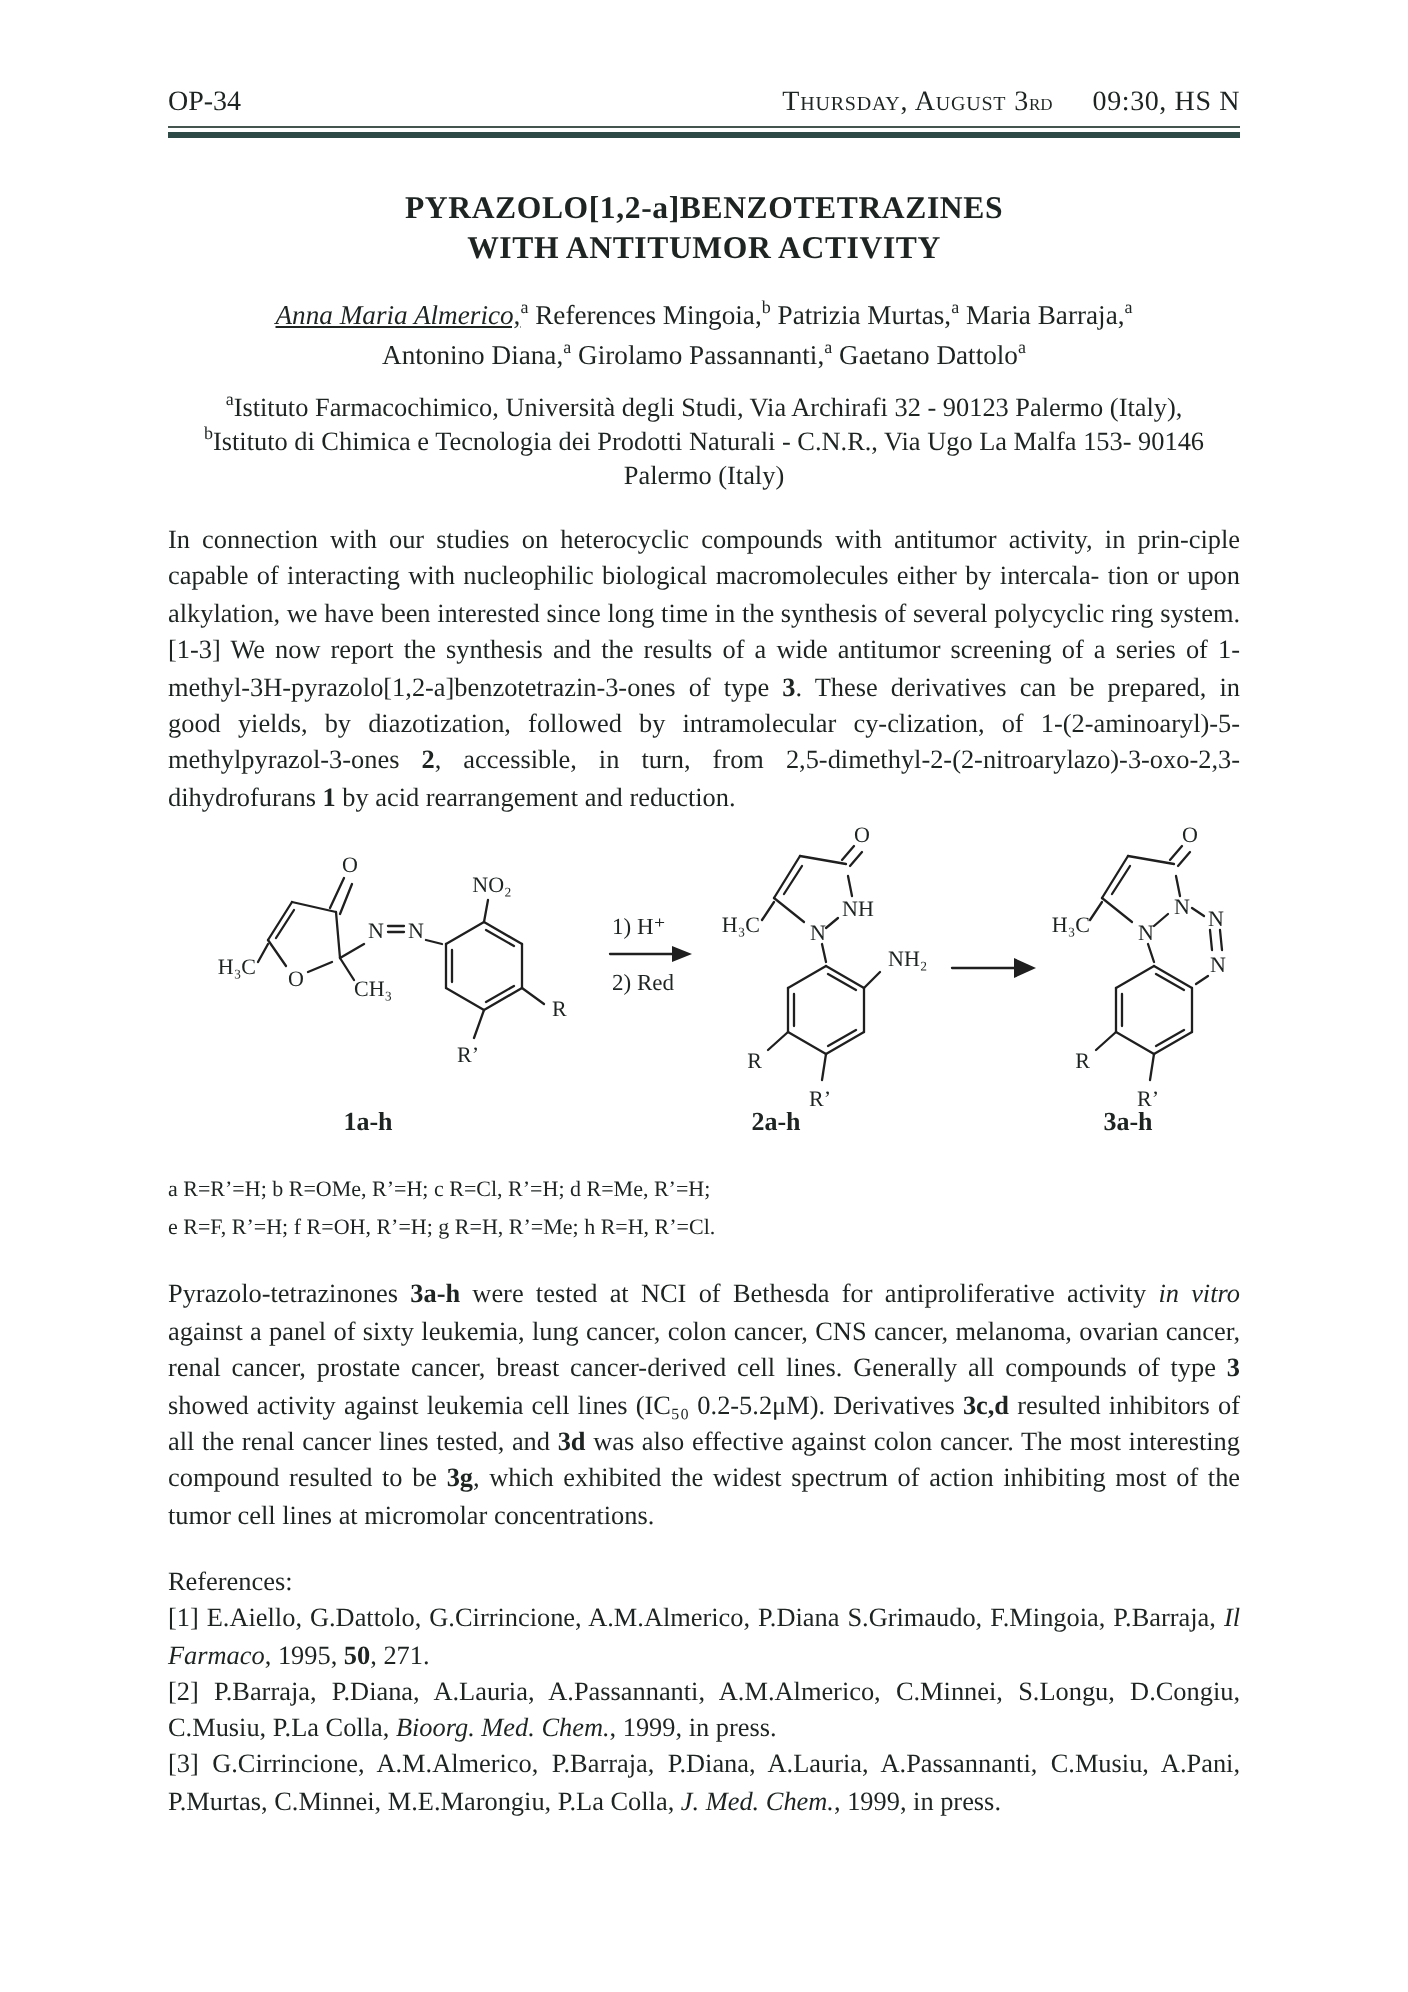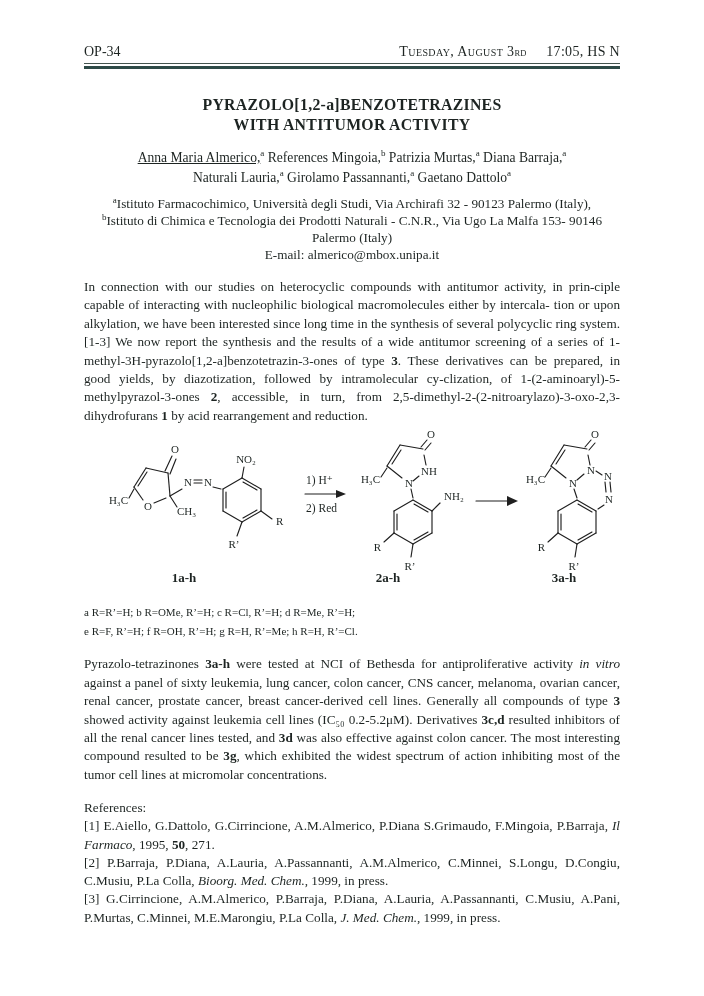--- a/index.html
+++ b/index.html
@@ -12,21 +12,21 @@
   .header{display:flex;justify-content:space-between;align-items:baseline;font-size:14px;}
   .hdr-right{display:flex;align-items:baseline;}
   .sc{font-variant:small-caps;letter-spacing:0.4px;}
   .ordinal{font-size:8.5px;vertical-align:super;line-height:0;}
   .time{margin-left:20px;font-variant:small-caps;letter-spacing:0.3px;}
   .rule{margin-top:3px;}
   .rule-thin{height:1px;background:#44544f;}
   .rule-thick{height:3px;background:#2e4a47;margin-top:2px;}
   .title{margin:26px 0 0 0;text-align:center;font-size:15.8px;font-weight:bold;line-height:20px;letter-spacing:0.3px;}
   .authors{margin-top:13px;text-align:center;font-size:13.6px;line-height:19.5px;}
-  .presenter{text-decoration:underline;}
+  .presenter{text-decoration:underline;font-style:italic;}
   sup.mark{font-size:9px;line-height:0;}
   .affil{margin-top:8px;text-align:center;font-size:13.2px;line-height:17px;}
   .body-text{margin:15px 0 0 0;text-align:justify;font-size:13.2px;line-height:18.4px;}
   .scheme{display:block;margin-top:5px;}
   .scheme text{font-family:"Liberation Serif","DejaVu Serif",serif;font-size:11px;fill:#1d2422;}
   .scheme text.cmp{font-size:13px;font-weight:bold;}
   .scheme text.step{font-size:11.5px;}
   .subs{margin-top:3px;text-align:left;font-size:11px;line-height:18.6px;}
   .refs{margin-top:15px;font-size:13.2px;line-height:18.2px;}
   .refs p{margin:0;text-align:justify;}
@@ -34,44 +34,43 @@
   i{font-style:italic;}
 </style>
 </head>
 <body>
 
 <div class="page">
 
   <div class="header">
     <span>OP-34</span>
     <span class="hdr-right">
-      <span class="sc">Tuesday, August 3</span>
+      <span class="sc">Thursday, August 3</span>
         <span class="ordinal">RD</span>
-      <span class="time">17:05, HS N</span>
+      <span class="time">09:30, HS N</span>
     </span>
   </div>
   <div class="rule">
     <div class="rule-thin"></div>
     <div class="rule-thick"></div>
   </div>
 
   <h1 class="title">
     <span>PYRAZOLO[1,2-a]BENZOTETRAZINES</span><br>
     <span>WITH ANTITUMOR ACTIVITY</span>
   </h1>
 
   <div class="authors">
-    <span class="presenter">Anna Maria Almerico,</span><sup class="mark">a</sup><span> References Mingoia,</span><sup class="mark">b</sup><span> Patrizia Murtas,</span><sup class="mark">a</sup><span> Diana Barraja,</span><sup class="mark">a</sup><br>
-    <span>Naturali Lauria,</span><sup class="mark">a</sup><span> Girolamo Passannanti,</span><sup class="mark">a</sup><span> Gaetano Dattolo</span><sup class="mark">a</sup>
+    <span class="presenter">Anna Maria Almerico,</span><sup class="mark">a</sup><span> References Mingoia,</span><sup class="mark">b</sup><span> Patrizia Murtas,</span><sup class="mark">a</sup><span> Maria Barraja,</span><sup class="mark">a</sup><br>
+    <span>Antonino Diana,</span><sup class="mark">a</sup><span> Girolamo Passannanti,</span><sup class="mark">a</sup><span> Gaetano Dattolo</span><sup class="mark">a</sup>
   </div>
 
   <div class="affil">
     <div><sup class="mark">a</sup><span>Istituto Farmacochimico, Università degli Studi, Via Archirafi 32 - 90123 Palermo (Italy),</span></div>
     <div><sup class="mark">b</sup><span>Istituto di Chimica e Tecnologia dei Prodotti Naturali - C.N.R., Via Ugo La Malfa 153- 90146 Palermo (Italy)</span></div>
-    <div>E-mail: almerico@mbox.unipa.it</div>
   </div>
 
   <p class="body-text"><span>In connection with our studies on heterocyclic compounds with antitumor activity, in prin-ciple capable of interacting with nucleophilic biological macromolecules either by intercala- tion or upon alkylation, we have been interested since long time in the synthesis of several polycyclic ring system.[1-3] We now report the synthesis and the results of a wide antitumor screening of a series of 1-methyl-3H-pyrazolo[1,2-a]benzotetrazin-3-ones of type </span><b>3</b><span>. These derivatives can be prepared, in good yields, by diazotization, followed by intramolecular cy-clization, of 1-(2-aminoaryl)-5-methylpyrazol-3-ones </span><b>2</b><span>, accessible, in turn, from 2,5-dimethyl-2-(2-nitroarylazo)-3-oxo-2,3-dihydrofurans </span><b>1</b><span> by acid rearrangement and reduction.</span></p>
 
   <svg class="scheme" width="536" height="170" viewBox="0 0 536 170" xmlns="http://www.w3.org/2000/svg">
     <g stroke="#1f1f1f" stroke-width="1.15" fill="none" stroke-linecap="round">
       <g>
         <line x1="84" y1="43" x2="62" y2="38"></line>
         <line x1="62" y1="38" x2="50" y2="57"></line>
         <line x1="63" y1="42" x2="54" y2="56"></line>

